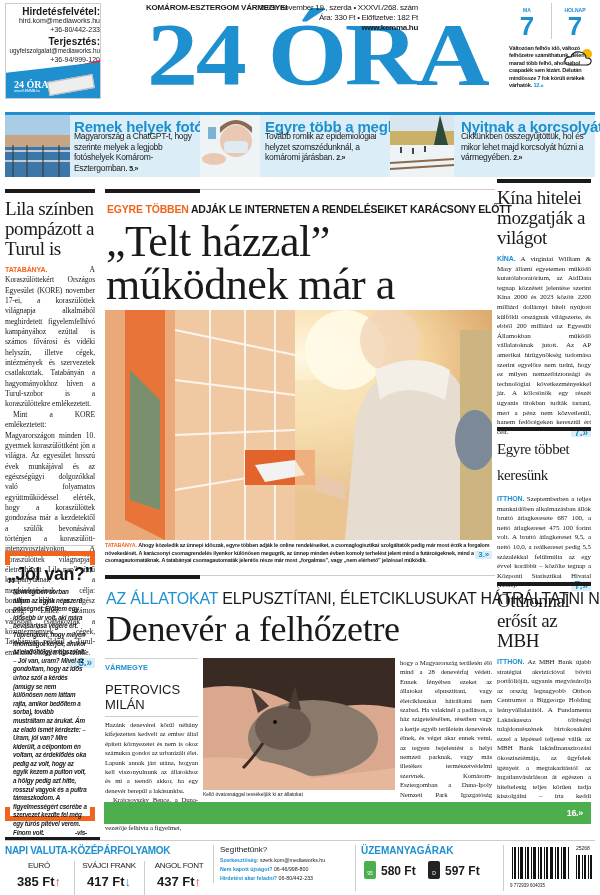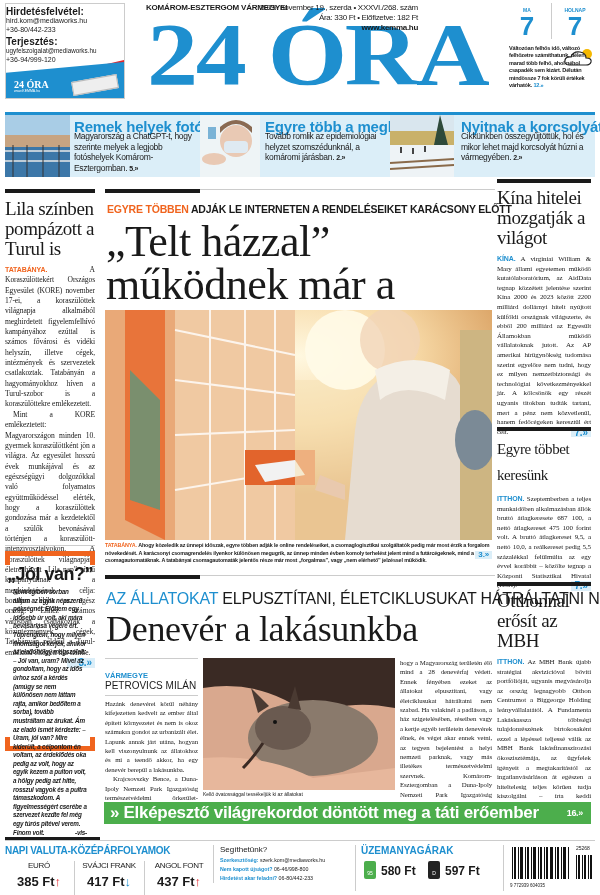--- a/index.html
+++ b/index.html
@@ -1,21 +1,21 @@
 <!DOCTYPE html>
 <html><head>
 <meta charset="utf-8">
 <style>
 *{box-sizing:border-box;margin:0;padding:0}
 body{width:600px;height:895px;background:#fff;font-family:"Liberation Sans",sans-serif;color:#1a1a1a;position:relative;overflow:hidden}
 .abs{position:absolute}
 .blue{color:#1e8fcf}
 .orange{color:#f0641e}
 
-#adbox{left:5px;top:3px;width:120px;height:96px;border:1px solid #ccc;overflow:hidden;font-size:7px;text-align:left;line-height:8.5px}
+#adbox{left:5px;top:3px;width:96px;height:96px;border:1px solid #ccc;overflow:hidden;font-size:7px;text-align:right;line-height:8.5px}
 #adbox .h{font-weight:bold;font-size:10px;line-height:11px;margin-top:2px}
 #adbox .band{position:absolute;left:0;bottom:0;width:100%;height:36px;background:#1e8fcf;clip-path:polygon(0 30%,100% 0,100% 100%,0 100%)}
 #adbox .red{position:absolute;right:0;bottom:24px;width:60px;height:14px;background:#e3262c;clip-path:polygon(0 100%,100% 0,100% 40%,0 100%)}
 #adbox .logo{position:absolute;left:8px;bottom:9px;color:#fff;font-family:"Liberation Serif",serif;font-weight:bold;font-size:10px}
 #adbox .logosub{position:absolute;left:8px;bottom:3px;color:#fff;font-size:3.5px}
 #adbox .paper{position:absolute;right:6px;bottom:6px;width:46px;height:14px;background:#eee;transform:rotate(-10deg);border:1px solid #bbb}
 #county{left:146px;top:3px;font-size:8px;font-weight:bold;letter-spacing:-0.2px}
 #masthead{left:147px;top:12px;font-family:"Liberation Serif",serif;font-weight:bold;font-size:88px;line-height:86px;color:#1e8fcf;letter-spacing:-2px;transform:scaleX(1.16);transform-origin:left top}
 #dateline{right:182px;top:3px;font-size:8px;text-align:right;line-height:10px;letter-spacing:-0.3px}
 #dateline .web{font-weight:bold}
@@ -43,21 +43,21 @@
 .pgbox{display:inline-block;background:#dbeef8;color:#1e8fcf;font-weight:bold;font-family:"Liberation Sans",sans-serif;font-size:10px;padding:0 3px;float:right}
 #kicker1{left:107px;top:203px;font-size:10.5px;font-weight:bold;letter-spacing:-0.2px;white-space:nowrap}
 #headline1{left:106px;top:220px;font-size:44px;line-height:43px;width:395px;letter-spacing:-0.5px}
 #photo1{left:105px;top:310px;width:387px;height:230px;overflow:hidden}
 #caption1{left:105px;top:542px;width:387px;font-size:5.4px;line-height:7.5px;letter-spacing:-0.15px}
 #kicker2{left:106px;top:590px;font-size:16px;font-weight:normal;white-space:nowrap;letter-spacing:-0.2px}
 #headline2{left:106px;top:609px;font-size:36px;line-height:40px;letter-spacing:-0.3px}
 #batphoto{left:203px;top:658px;width:192px;height:132px;overflow:hidden}
 #batcap{left:203px;top:791px;font-size:5px;white-space:nowrap}
 
-#jolvan{left:5px;top:551px;width:90px;height:200px;border-top:5px solid #f0641e;border-bottom:5px solid #f0641e}
+#jolvan{left:5px;top:551px;width:90px;height:270px;border-top:5px solid #f0641e;border-bottom:5px solid #f0641e}
 #jolvan:before,#jolvan:after{content:"";position:absolute;top:-5px;width:5px;height:14px;background:#f0641e}
 #jolvan:before{left:0}#jolvan:after{right:0}
 #jolvan .corner-bl,#jolvan .corner-br{position:absolute;bottom:-5px;width:5px;height:14px;background:#f0641e}
 #jolvan .corner-bl{left:0}#jolvan .corner-br{right:0}
 #jolvan .jt{font-size:18px;font-weight:bold;text-align:center;margin-top:8px;letter-spacing:-0.5px}
 #jolvan .jb{font-size:6.3px;line-height:8.6px;font-style:italic;font-weight:bold;padding:3px 8px;letter-spacing:-0.2px}
 
 #banner{left:104px;top:802px;width:487px;height:22px;background:#4cae4c;color:#fff;font-weight:bold;font-size:17px;line-height:22px;padding-left:6px;letter-spacing:-0.3px}
 #banner .bpg{position:absolute;right:8px;top:0;font-size:9px}
 
@@ -218,26 +218,26 @@
   <path d="M270 60 Q310 40 345 60 L340 90 Q300 70 275 90Z" fill="#f4efe6"></path>
   <path d="M240 175 L215 165 L210 180 L240 190Z" fill="#e9c9ae"></path>
   <rect x="355" y="20" width="32" height="210" fill="#cdb582"></rect>
   <ellipse cx="370" cy="130" rx="20" ry="30" fill="#7b8a96"></ellipse>
 </svg>
 <div id="caption1" class="abs"><span class="lead orange" style="font-size:5.4px">TATABÁNYA.</span> <span style="font-weight:bold">Ahogy közeledik az ünnepi időszak, egyre többen adják le online rendeléseiket, a csomaglogisztikai szolgáltatók pedig már most érzik a forgalom növekedését. A karácsonyi csomagrendelés ilyenkor különösen megugrik, az ünnep minden évben komoly terhelést jelent mind a futárcégeknek, mind a csomagautomatáknak. A tatabányai csomagautomaták jelentős része már most „forgalmas”, vagy „nem elérhető” jelzéssel működik.</span> <span class="pgbox" style="font-size:8px;margin-top:-6px">3.»</span></div>
 
 <div class="abs" style="left:105px;top:575px;width:390px;height:1px;background:#ccc"></div>
 <div class="abs rule" style="left:105px;top:575px;width:95px"></div>
 <div id="kicker2" class="abs"><span class="blue">AZ ÁLLATOKAT</span> <span>ELPUSZTÍTANI, ÉLETCIKLUSUKAT HÁTRÁLTATNI NEM SZABAD</span></div>
-<div id="headline2" class="abs h-serif">Denevér a lakásunkba</div>
+<div id="headline2" class="abs h-serif">Denevér a felhőzetre</div>
 
 <div class="abs" style="left:105px;top:658px;width:93px">
   <div class="hair"></div>
-  <div style="font-size:7.5px;font-weight:bold;margin-top:12px" class="blue">VÁRMEGYE</div>
-  <div style="font-size:10px;margin-top:0">PETROVICS MILÁN</div>
+  <div style="font-size:7.5px;font-weight:bold;margin-top:4px" class="blue">VÁRMEGYE</div>
+  <div style="font-size:13px;margin-top:10px">PETROVICS MILÁN</div>
   <div class="hair" style="margin-top:4px"></div>
   <div class="bodytxt" style="margin-top:3px;font-size:6.8px;line-height:9.4px">Hazánk denevérei körül néhány kifejezetten kedvelt az ember által épített környezetet és nem is okoz számukra gondot az urbanizált élet. Lapunk annak járt utána, hogyan kell viszonyulnunk az állatokhoz és mi a teendő akkor, ha egy denevér berepül a lakásunkba.</div>
   <div class="bodytxt" style="font-size:6.8px;line-height:9.4px;text-indent:8px">Krajcsovszky Bence, a Duna-Ipoly Nemzeti Park Igazgatóság természetvédelmi őrkerület-vezetője felhívta a figyelmet,</div>
 </div>
 
 <svg id="batphoto" class="abs" viewBox="0 0 192 132" preserveAspectRatio="none">
   <rect width="192" height="132" fill="#d9a88e"></rect>
   <path d="M0 0 H192 V50 Q140 40 110 60 Q60 20 0 30Z" fill="#3a2a24"></path>
   <ellipse cx="110" cy="80" rx="65" ry="38" fill="#8a7a6c"></ellipse>
   <ellipse cx="80" cy="70" rx="28" ry="22" fill="#6a5a50"></ellipse>
@@ -268,21 +268,20 @@
 </div>
 
 <div id="jolvan" class="abs">
   <div class="corner-bl"></div>
   <div class="corner-br"></div>
   <div class="jt">„Jól van?”</div>
   <div class="jb"><span>Nemrégiben sorban álltam az egyik népszerű pékségnél. Előttem egy idősebb úr volt, aki mára bevásárlása végére ért. Töprengtem, hogy milyen finomságot kérjek, amikor az eladóhölgy megszólalt: – Jól van, uram? Mivel az gondoltam, hogy az idős úrhoz szól a kérdés (amúgy se nem különösen nem láttam rajta, amikor bedőltem a sorba), tovább mustráltam az árukat. Ám az eladó ismét kérdezte: – Uram, jól van? Mire kiderült, a célpontom én voltam, az érdeklődés oka pedig az volt, hogy az egyik kezem a pulton volt, a hölgy pedig azt hitte, rosszul vagyok és a pultra támaszkodom. A figyelmességért cserébe a szervezet kezdte fel még egy túrós pitével verem. Finom volt.</span> <span style="float:right">-vis-</span></div>
 </div>
 
 <div id="banner" class="abs">
-  <span>» Elképesztő világrekordot döntött meg a táti erőember</span>
   <span class="bpg">16.»</span>
 </div>
 
 <div id="ftrule" class="abs"></div>
 <div id="fthair" class="abs"></div>
 
 <div id="fx" class="abs">
   <div class="t">NAPI VALUTA-KÖZÉPÁRFOLYAMOK</div>
   <div class="cur" style="left:0">
     <div class="n">EURÓ</div>

